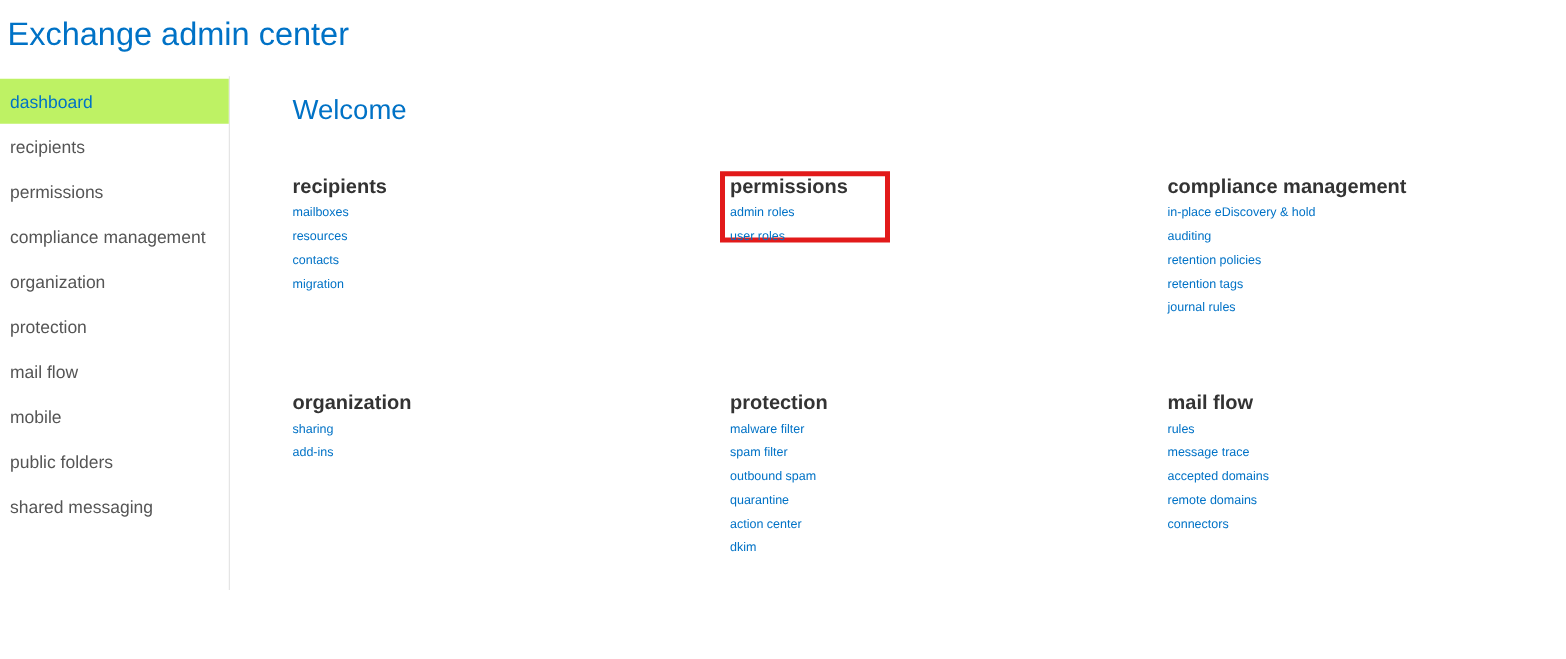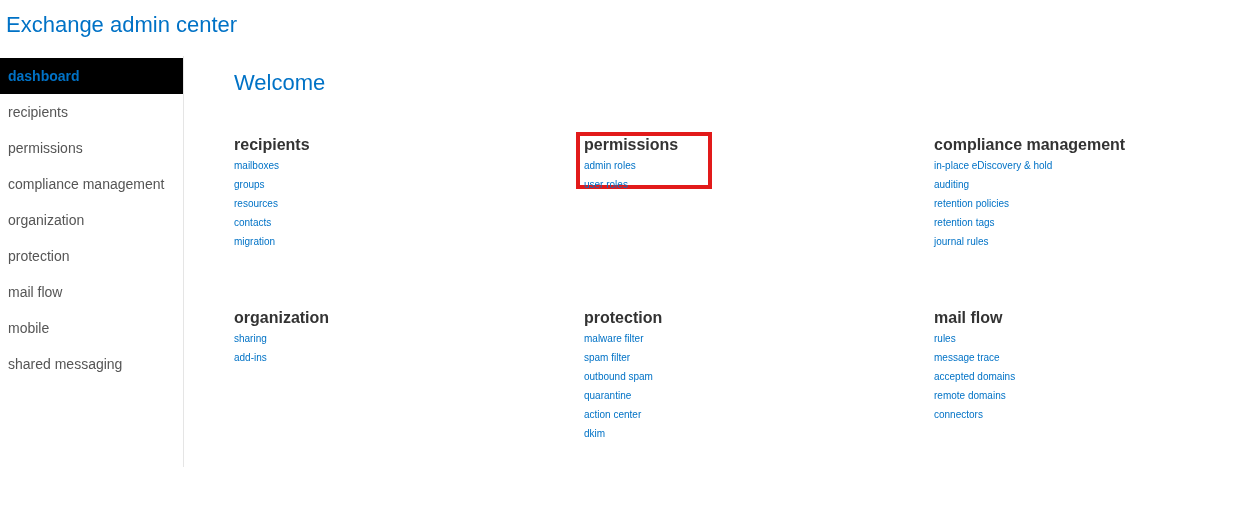--- a/index.html
+++ b/index.html
@@ -8,43 +8,42 @@
     font-family: "Segoe UI", Arial, sans-serif;
     font-size: 14px;
     color: #333;
     background: #fff;
     width: 1253px;
   }
   .header {
     padding: 12px 6px 18px 6px;
   }
   .header-title {
-    font-size: 22px;
+    font-size: 26px;
     font-weight: 300;
     color: #0072c6;
   }
   .layout {
     display: flex;
   }
   .sidebar {
     width: 184px;
     flex: none;
     border-right: 1px solid #e5e5e5;
     padding-top: 2px;
   }
   .nav-item {
     padding: 10px 8px;
     font-size: 14px;
     color: #555;
     cursor: pointer;
   }
   .nav-item.active {
-    background: #000000;
+    background: #bef264;
     color: #0072c6;
-    font-weight: bold;
   }
   .main {
     flex: 1;
     padding: 0 0 20px 50px;
   }
   .welcome {
     font-size: 22px;
     font-weight: 300;
     color: #0072c6;
     margin: 14px 0 40px 0;
@@ -86,29 +85,29 @@
 <div class="layout">
   <div class="sidebar" id="sidebar">
       <div class="nav-item active">dashboard</div>
       <div class="nav-item">recipients</div>
       <div class="nav-item">permissions</div>
       <div class="nav-item">compliance management</div>
       <div class="nav-item">organization</div>
       <div class="nav-item">protection</div>
       <div class="nav-item">mail flow</div>
       <div class="nav-item">mobile</div>
+      <div class="nav-item">public folders</div>
       <div class="nav-item">shared messaging</div>
     </div>
   <div class="main">
     <div class="welcome">Welcome</div>
     <div class="grid" id="grid">
         <div class="card">
           <div class="card-title">recipients</div>
           <a class="card-link">mailboxes</a>
-          <a class="card-link">groups</a>
           <a class="card-link">resources</a>
           <a class="card-link">contacts</a>
           <a class="card-link">migration</a>
         </div>
         <div class="card"><div class="highlight-box"><div class="card-title">permissions</div><a class="card-link">admin roles</a></div><a class="card-link">user roles</a></div>
         <div class="card">
           <div class="card-title">compliance management</div>
           <a class="card-link">in-place eDiscovery &amp; hold</a>
           <a class="card-link">auditing</a>
           <a class="card-link">retention policies</a>

